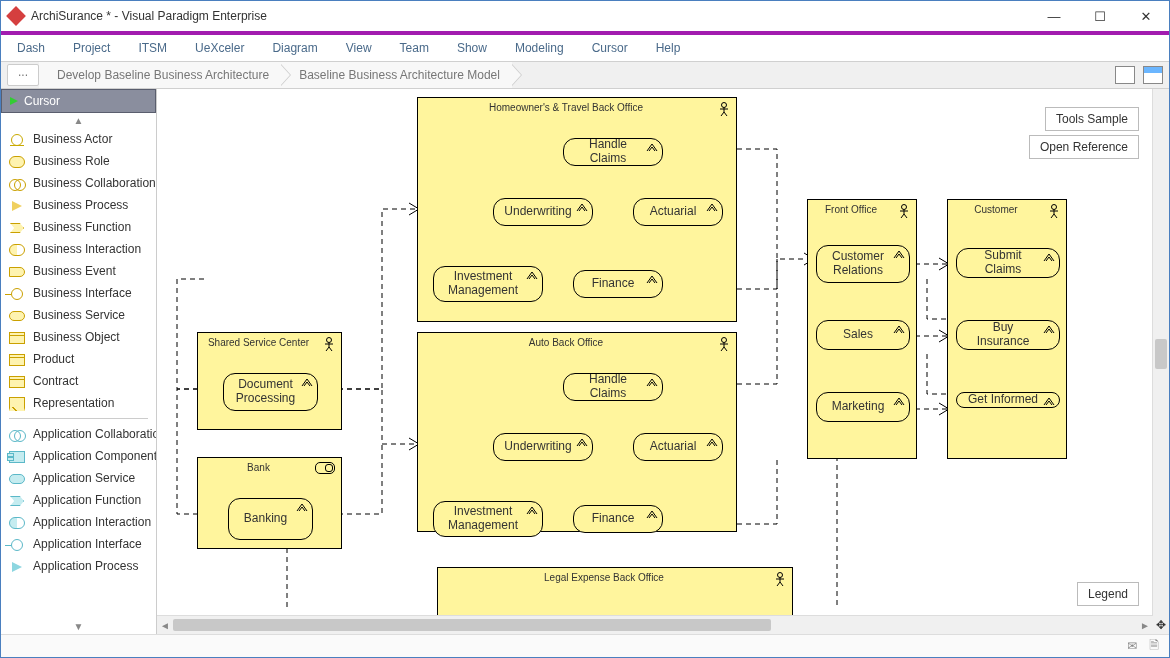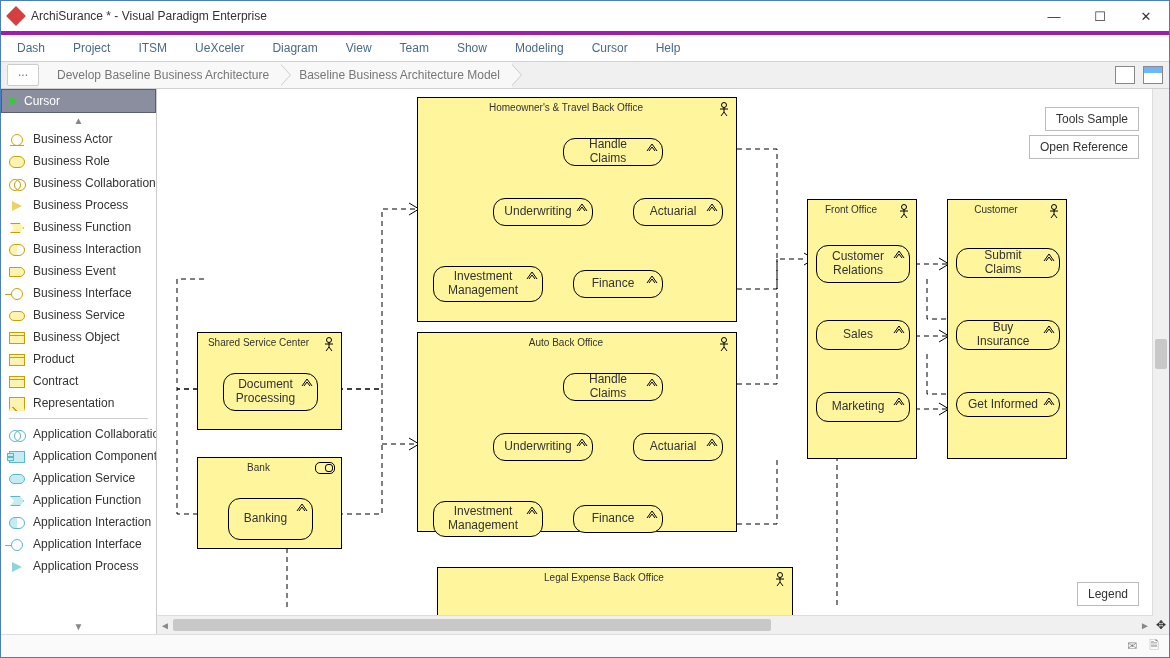--- a/index.html
+++ b/index.html
@@ -483,21 +483,21 @@
               <svg class="chev" viewBox="0 0 12 10">
                 <path d="M1 9 L6 2 L11 9 M3 9 L6 5 L9 9" fill="none" stroke="#000"></path>
               </svg>
             </div>
           <div class="func" style="left:8px;top:120px;width:104px;height:30px">
               <span>Buy Insurance</span>
               <svg class="chev" viewBox="0 0 12 10">
                 <path d="M1 9 L6 2 L11 9 M3 9 L6 5 L9 9" fill="none" stroke="#000"></path>
               </svg>
             </div>
-          <div class="func" style="left:8px;top:192px;width:104px;height:25px">
+          <div class="func" style="left:8px;top:192px;width:104px;height:16px">
               <span>Get Informed</span>
               <svg class="chev" viewBox="0 0 12 10">
                 <path d="M1 9 L6 2 L11 9 M3 9 L6 5 L9 9" fill="none" stroke="#000"></path>
               </svg>
             </div>
         </div>
 
         <div class="floatbtn" style="right:30px;top:18px">Tools Sample</div>
         <div class="floatbtn" style="right:30px;top:46px">Open Reference</div>
         <div class="floatbtn" style="right:30px;bottom:28px">Legend</div>

